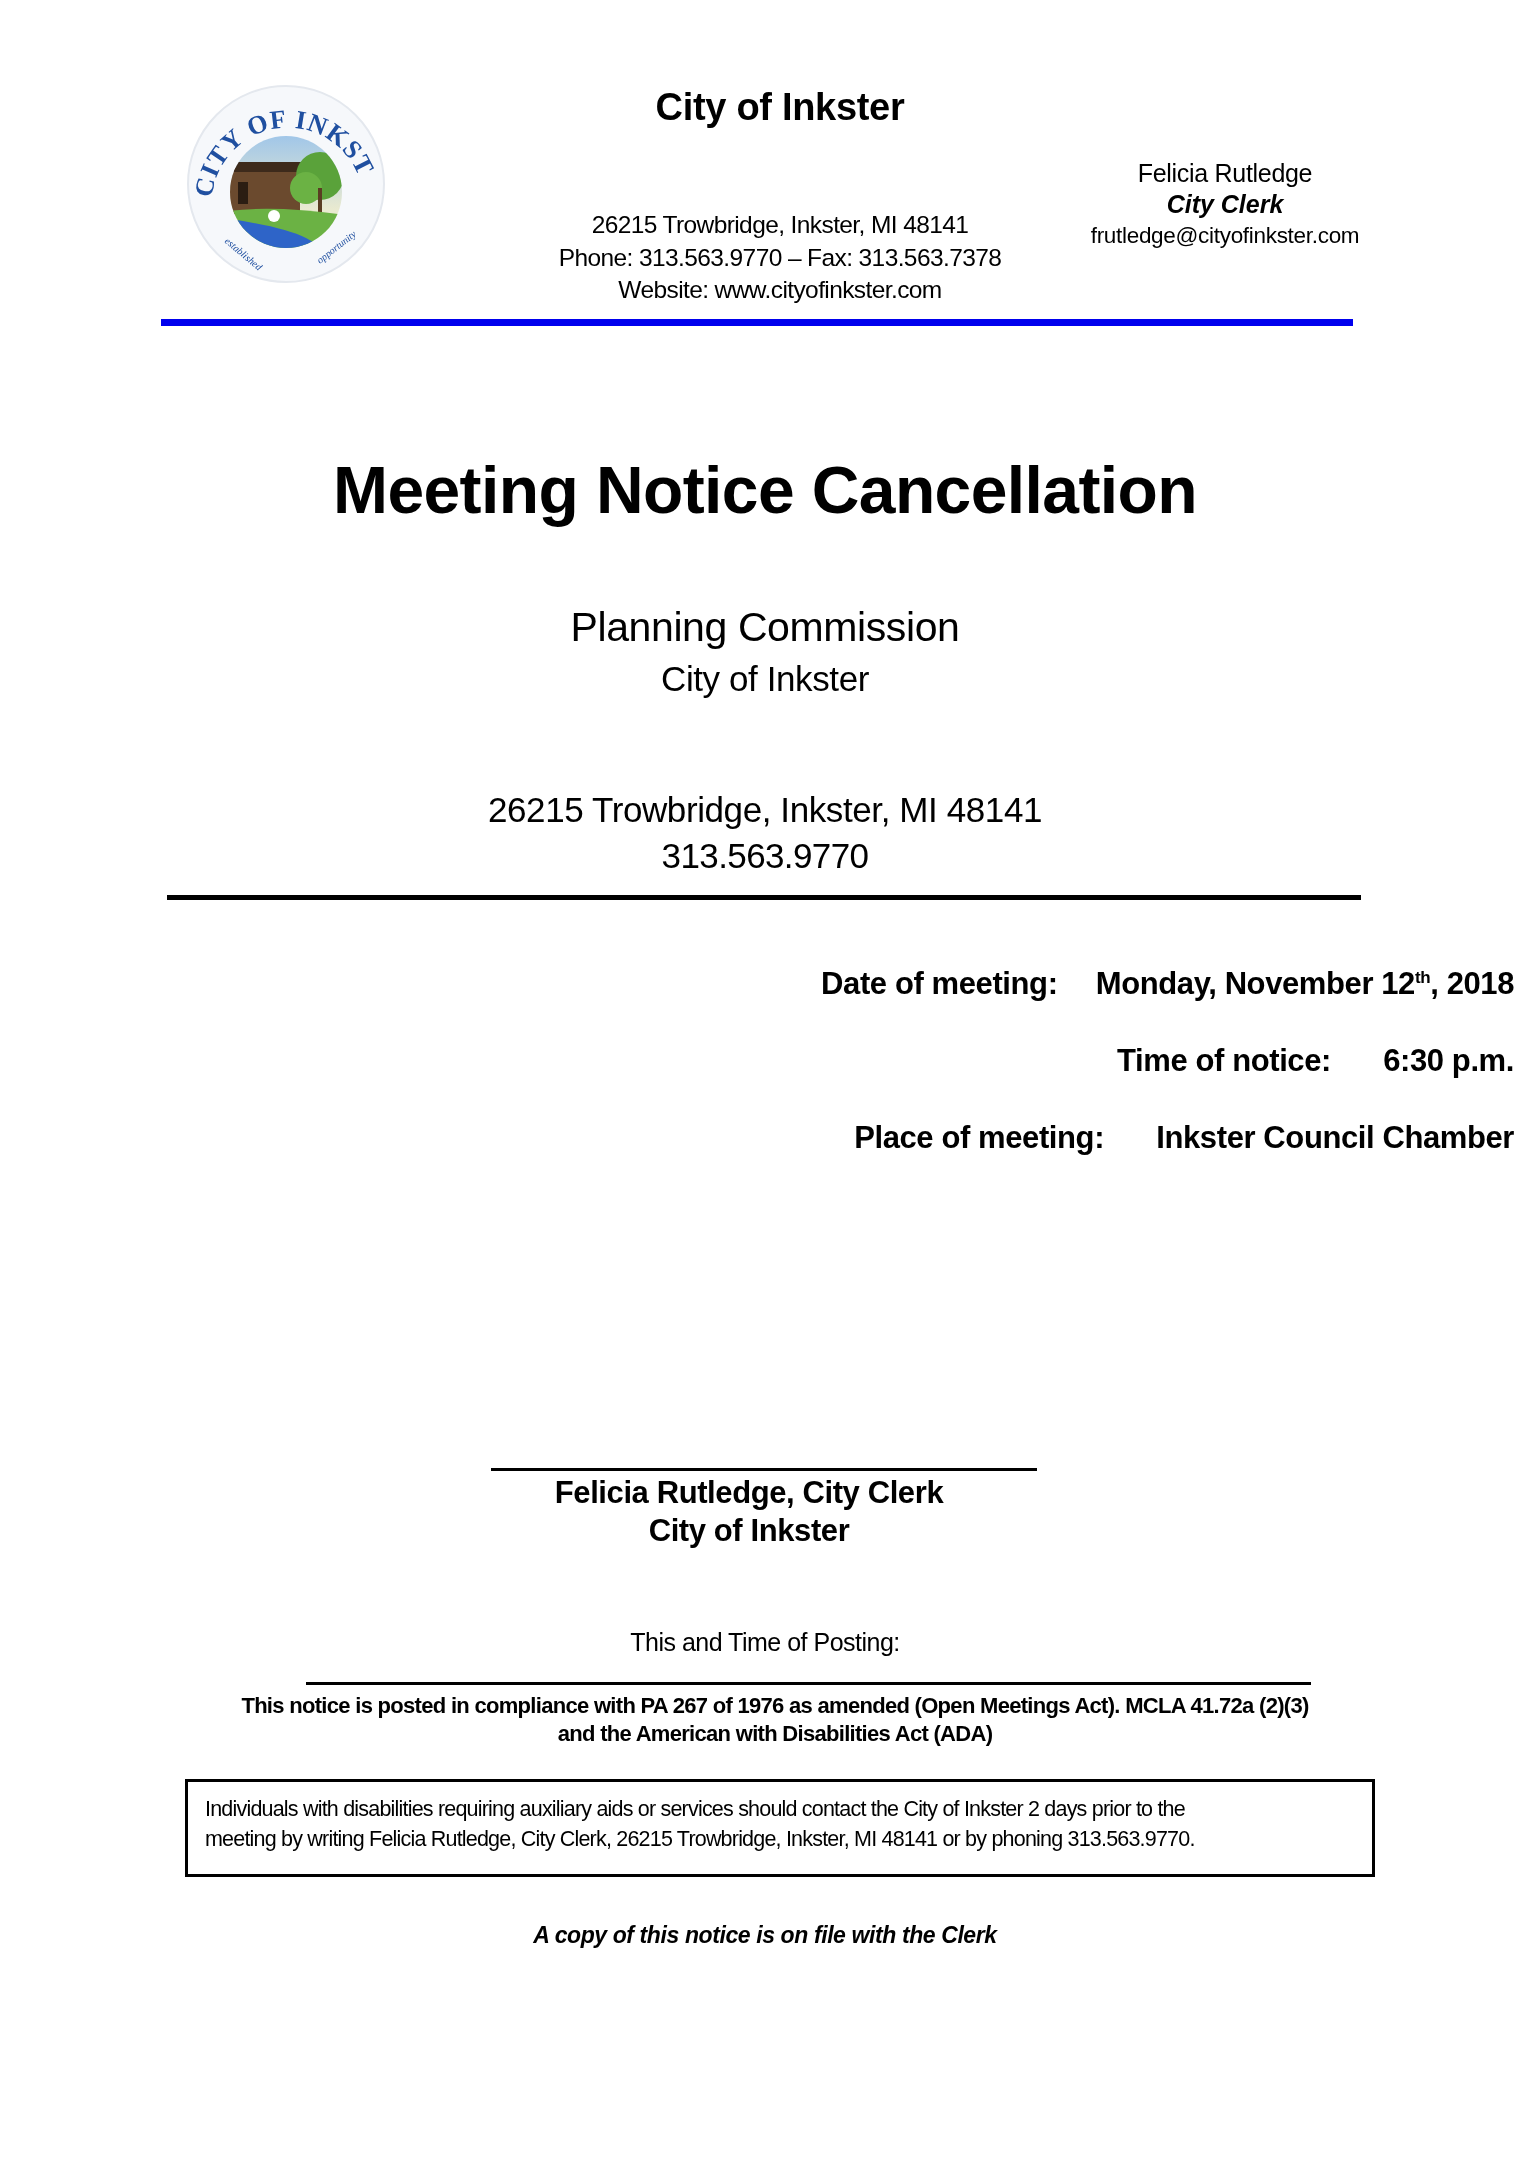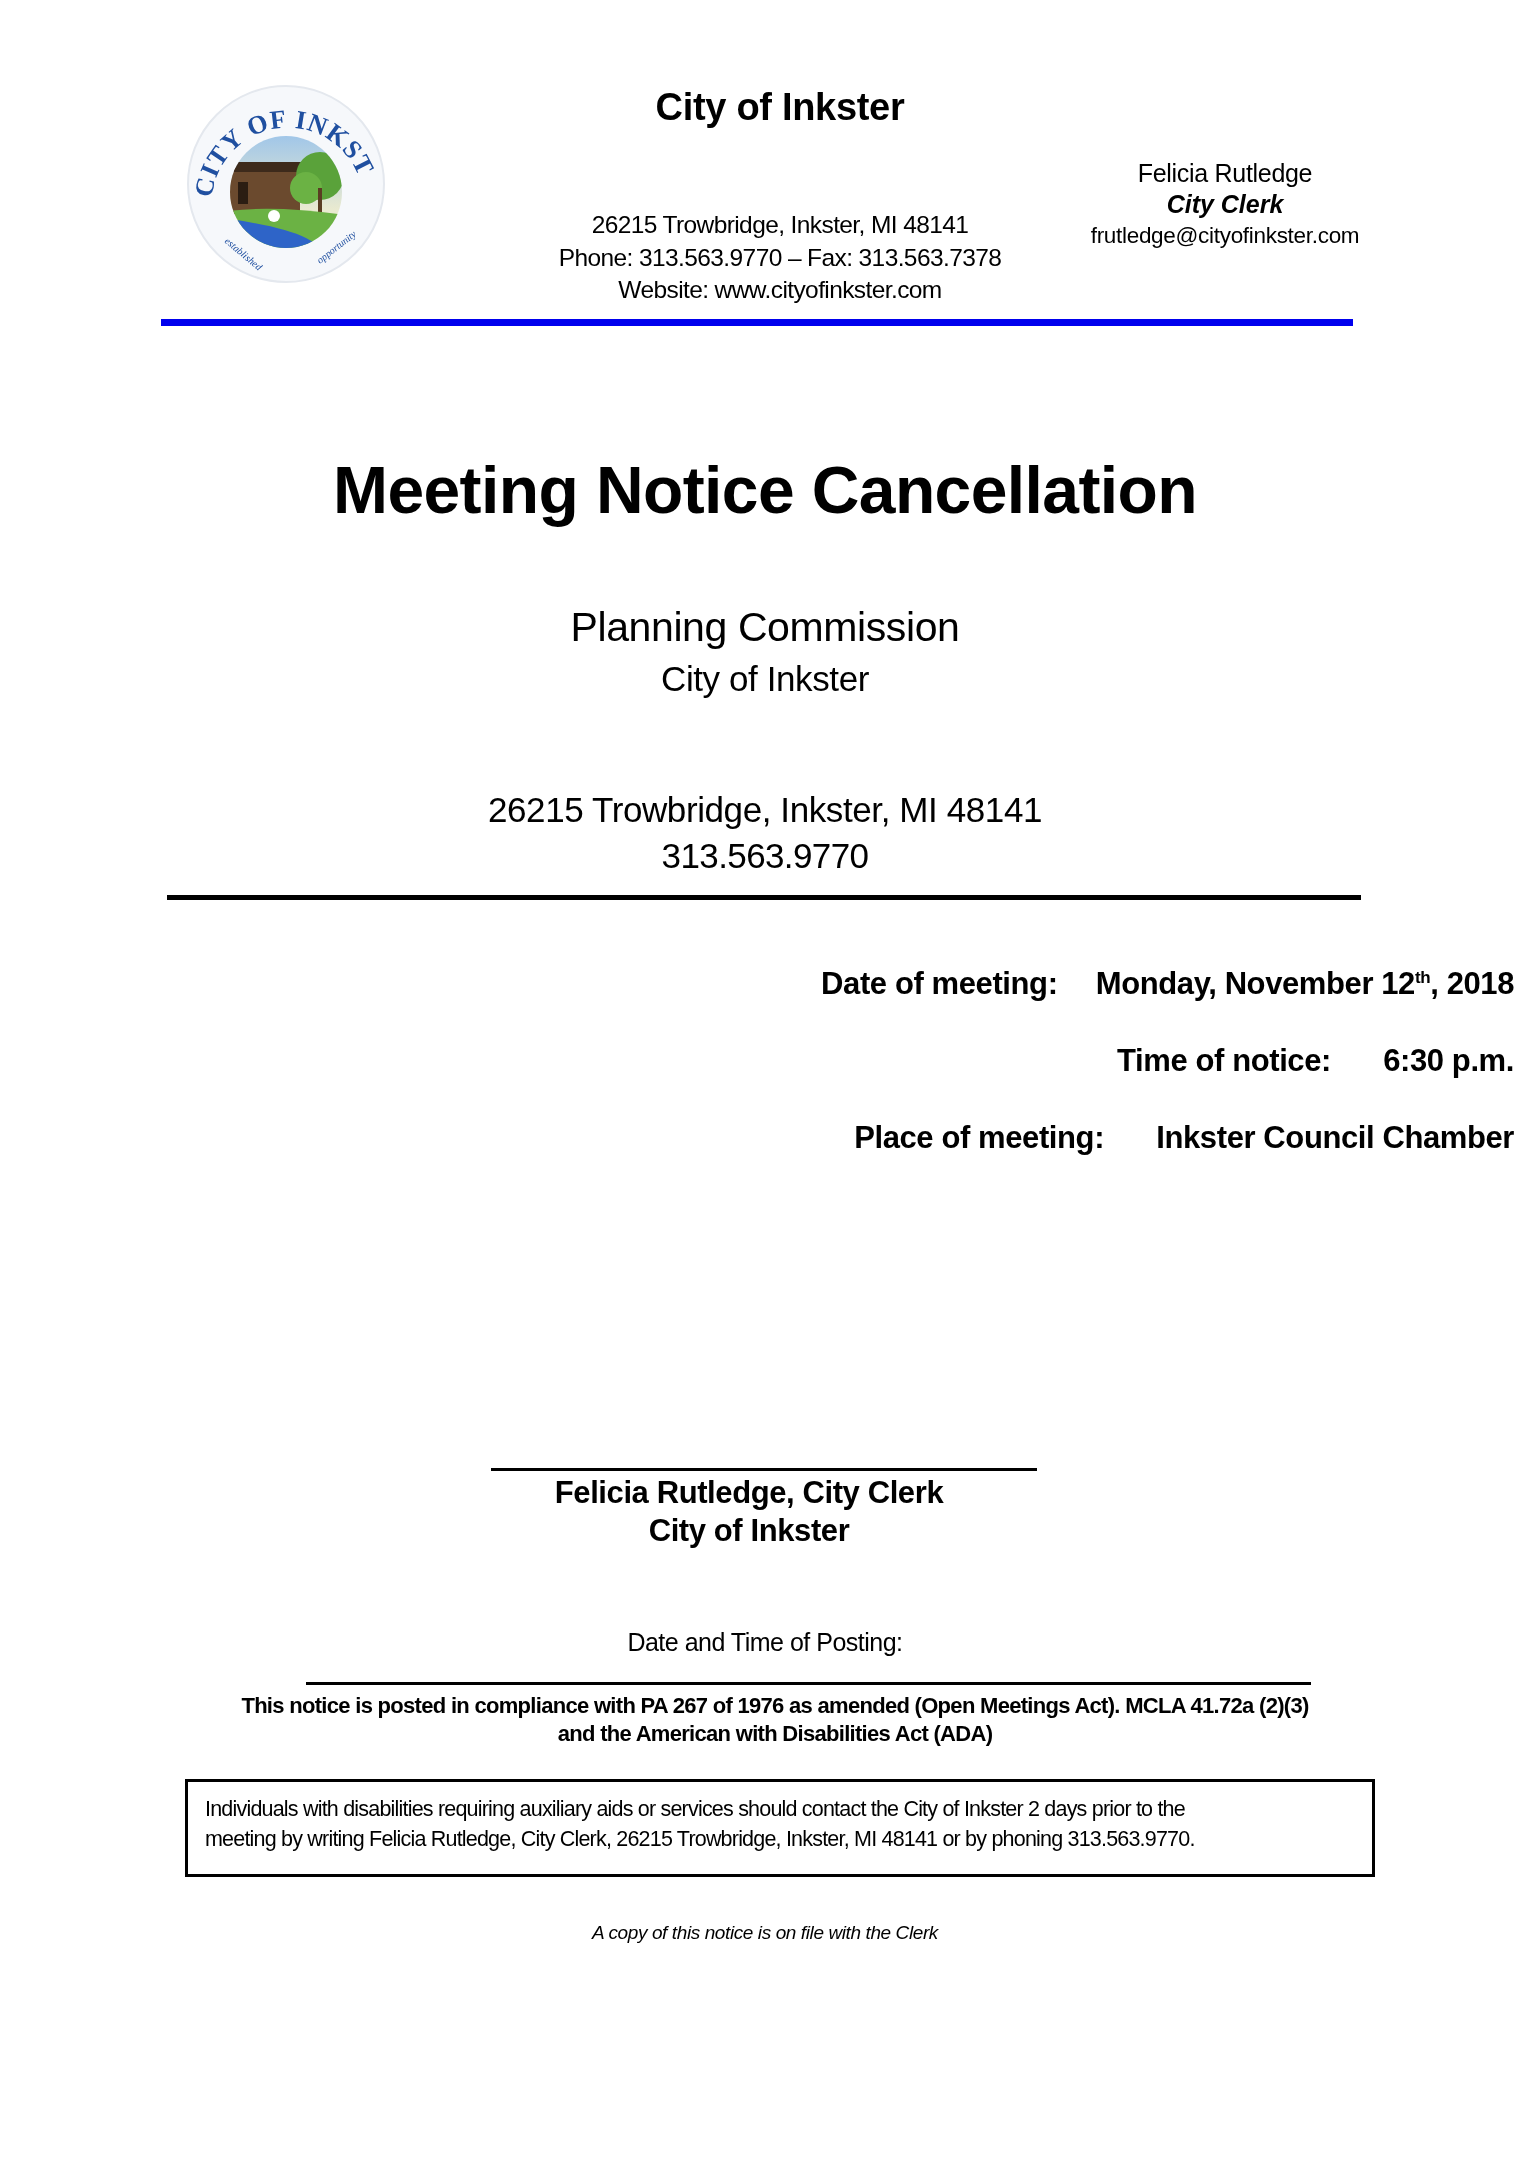--- a/index.html
+++ b/index.html
@@ -24,21 +24,21 @@
   .detail-row { width: 1514px; left: 0; font-size: 31px; font-weight: bold; letter-spacing: -0.4px; text-align: right; }
   .detail-row .lbl { margin-right: 30px; }
   .detail-row sup { font-size: 17px; line-height: 0; }
   .sig-line { left: 491px; top: 1468px; width: 546px; height: 3px; background: #000; }
   .sig-name { left: 384px; top: 1474px; width: 730px; font-size: 31px; font-weight: bold; letter-spacing: -0.4px; line-height: 38px; }
   .posting-label { left: 400px; top: 1628px; width: 730px; font-size: 25px; letter-spacing: -0.5px; }
   .posting-line { left: 306px; top: 1682px; width: 1005px; height: 3px; background: #000; }
   .compliance { left: 160px; top: 1692px; width: 1230px; font-size: 22px; font-weight: bold; line-height: 28px; letter-spacing: -0.7px; }
   .ada-box { left: 185px; top: 1779px; width: 1190px; height: 98px; border: 3px solid #000; box-sizing: border-box; }
   .ada-text { position: absolute; left: 17px; top: 12px; width: 1160px; font-size: 21.5px; line-height: 30px; letter-spacing: -0.8px; }
-  .copy-note { left: 400px; top: 1922px; width: 730px; font-size: 19px; font-style: italic; font-weight: normal; letter-spacing: -0.4px; }
+  .copy-note { left: 400px; top: 1922px; width: 730px; font-size: 23px; font-style: italic; font-weight: bold; letter-spacing: -0.4px; }
 </style>
 </head>
 <body>
 
 <div class="abs logo">
   <svg width="206" height="212" viewBox="0 0 206 212">
     <defs>
       <path id="ringArc" d="M 30,122 A 76,76 0 0 1 178,104"></path>
       <linearGradient id="sky" x1="0" y1="0" x2="0" y2="1">
         <stop offset="0" stop-color="#9cc4ea"></stop>
@@ -105,21 +105,21 @@
   <span class="lbl" style="margin-right:44px;">Place of meeting:</span>
   <span>Inkster Council Chamber</span>
 </div>
 
 <div class="abs sig-line"></div>
 <div class="abs center sig-name">
   <div>Felicia Rutledge, City Clerk</div>
   <div>City of Inkster</div>
 </div>
 
-<div class="abs center posting-label">Date and Time of Posting:</div>
+<div class="abs center posting-label">This and Time of Posting:</div>
 <div class="abs posting-line"></div>
 
 <div class="abs center compliance">
   <div>This notice is posted in compliance  with  PA 267 of 1976 as amended (Open Meetings Act). MCLA 41.72a (2)(3)</div>
   <div>and the American with Disabilities Act  (ADA)</div>
 </div>
 
 <div class="abs ada-box">
   <div class="ada-text">
     <div>Individuals  with disabilities requiring auxiliary aids or services should contact the City of Inkster 2 days prior to the</div>

